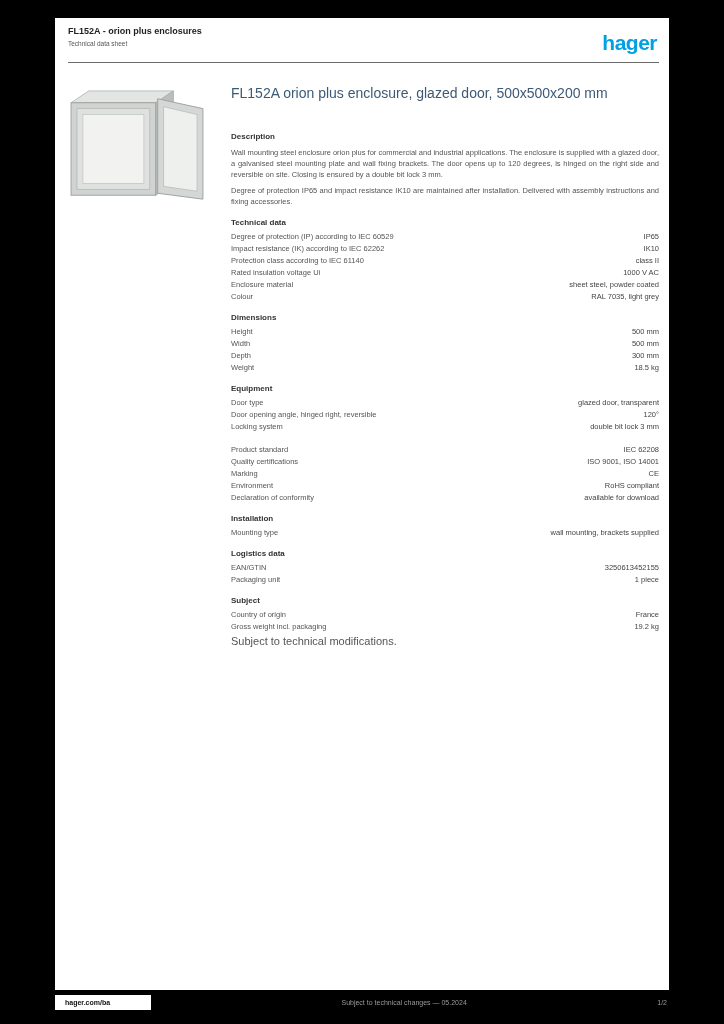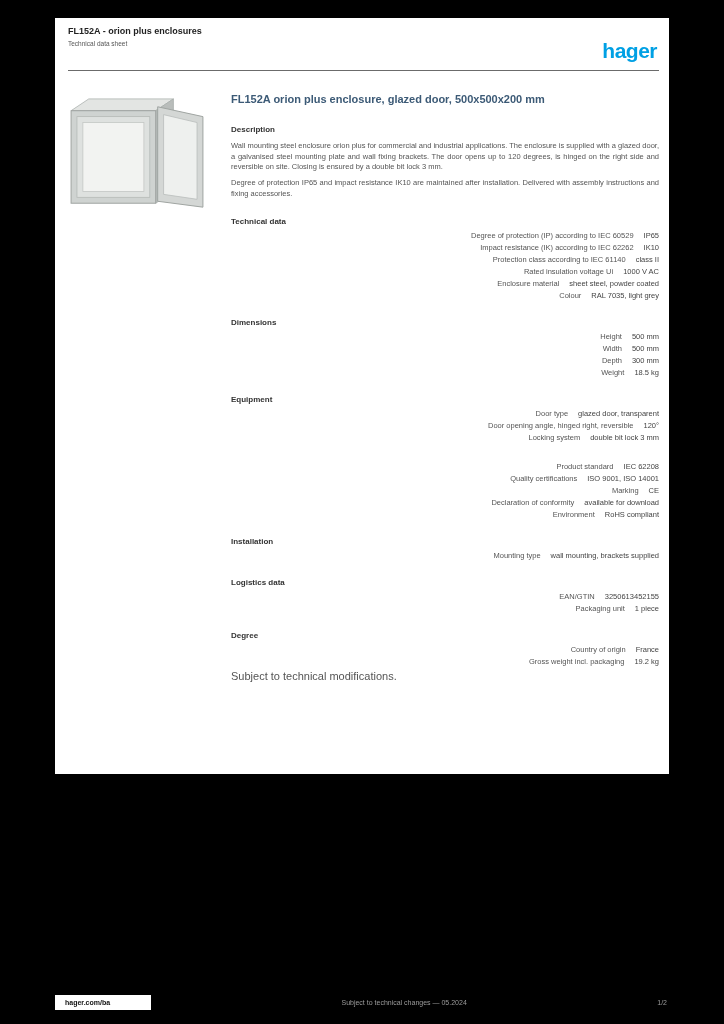--- a/index.html
+++ b/index.html
@@ -10,53 +10,53 @@
   html,body{width:724px;height:1024px;}
   body{
     background:#000;
     position:relative;
     font-family:"Liberation Sans", sans-serif;
     overflow:hidden;
   }
   .page{
     position:absolute;
     left:55px; top:18px;
-    width:614px; height:756px;
+    width:614px; height:972px;
     background:#fff;
     padding:8px 10px 10px 13px;
   }
   
   .header{display:flex;justify-content:space-between;align-items:flex-start;}
   .doc-title{font-size:9px;font-weight:bold;color:#222;line-height:1.3;}
   .doc-subtitle{font-size:6.5px;color:#555;margin-top:2px;}
   .logo{
     font-size:21px;font-weight:bold;color:var(--accent);
-    letter-spacing:-0.5px;line-height:1;margin-top:14px;margin-right:2px;
+    letter-spacing:-0.5px;line-height:1;margin-top:6px;margin-right:2px;
   }
   .rule{border-top:1px solid #6b6b6b;margin-top:9px;}
   
   .main{display:flex;margin-top:22px;}
   .left-col{width:152px;flex:0 0 152px;margin-left:-5px;}
   .right-col{flex:1;min-width:0;padding-left:16px;}
   .product-image{width:148px;}
   
   .product-title{
-    font-size:11px;font-weight:bold;color:var(--title-blue);
-    line-height:1.15;margin-bottom:19px;
+    font-size:14px;font-weight:normal;color:var(--title-blue);
+    line-height:1.15;margin-bottom:31px;
   }
   .desc-heading{font-size:8px;font-weight:bold;color:#333;margin-bottom:7px;}
   .desc-p{
     font-size:7.5px;color:#555;line-height:1.45;text-align:justify;
     margin-bottom:5px;
   }
   
-  .spec-section{margin-top:17px;}
+  .spec-section{margin-top:11px;}
   .section-heading{font-size:8px;font-weight:bold;color:#333;margin-bottom:3px;}
   .spec-row{
-    display:flex;justify-content:flex-end;align-items:baseline;
+    display:flex;justify-content:space-between;align-items:baseline;
     font-size:7.5px;color:#555;padding:1.5px 0;
   }
   .spec-label{padding-right:10px;}
   .spec-value{white-space:nowrap;color:#444;text-align:right;}
   .section-note{font-size:11px;color:#555;line-height:1.4;margin-top:2px;}
   
   .footer{
     position:absolute;
     left:55px; top:995px;
     width:614px;
@@ -185,48 +185,48 @@
             </div>
             <div class="spec-row">
               <span class="spec-label">Quality certifications</span>
               <span class="spec-value">ISO 9001, ISO 14001</span>
             </div>
             <div class="spec-row">
               <span class="spec-label">Marking</span>
               <span class="spec-value">CE</span>
             </div>
             <div class="spec-row">
+              <span class="spec-label">Environment</span>
+              <span class="spec-value">RoHS compliant</span>
+            </div>
+            <div class="spec-row">
               <span class="spec-label">Declaration of conformity</span>
               <span class="spec-value">available for download</span>
             </div>
-            <div class="spec-row">
-              <span class="spec-label">Environment</span>
-              <span class="spec-value">RoHS compliant</span>
-            </div>
           </section>
           <section class="spec-section">
             <h3 class="section-heading">Installation</h3>
             <div class="spec-row">
               <span class="spec-label">Mounting type</span>
               <span class="spec-value">wall mounting, brackets supplied</span>
             </div>
           </section>
           <section class="spec-section">
             <h3 class="section-heading">Logistics data</h3>
             <div class="spec-row">
               <span class="spec-label">EAN/GTIN</span>
               <span class="spec-value">3250613452155</span>
             </div>
             <div class="spec-row">
               <span class="spec-label">Packaging unit</span>
               <span class="spec-value">1 piece</span>
             </div>
           </section>
           <section class="spec-section">
-            <h3 class="section-heading">Degree</h3>
+            <h3 class="section-heading">Subject</h3>
             <div class="spec-row">
               <span class="spec-label">Country of origin</span>
               <span class="spec-value">France</span>
             </div>
             <div class="spec-row">
               <span class="spec-label">Gross weight incl. packaging</span>
               <span class="spec-value">19.2 kg</span>
             </div>
             <p class="section-note">Subject to technical modifications.</p>
           </section>

